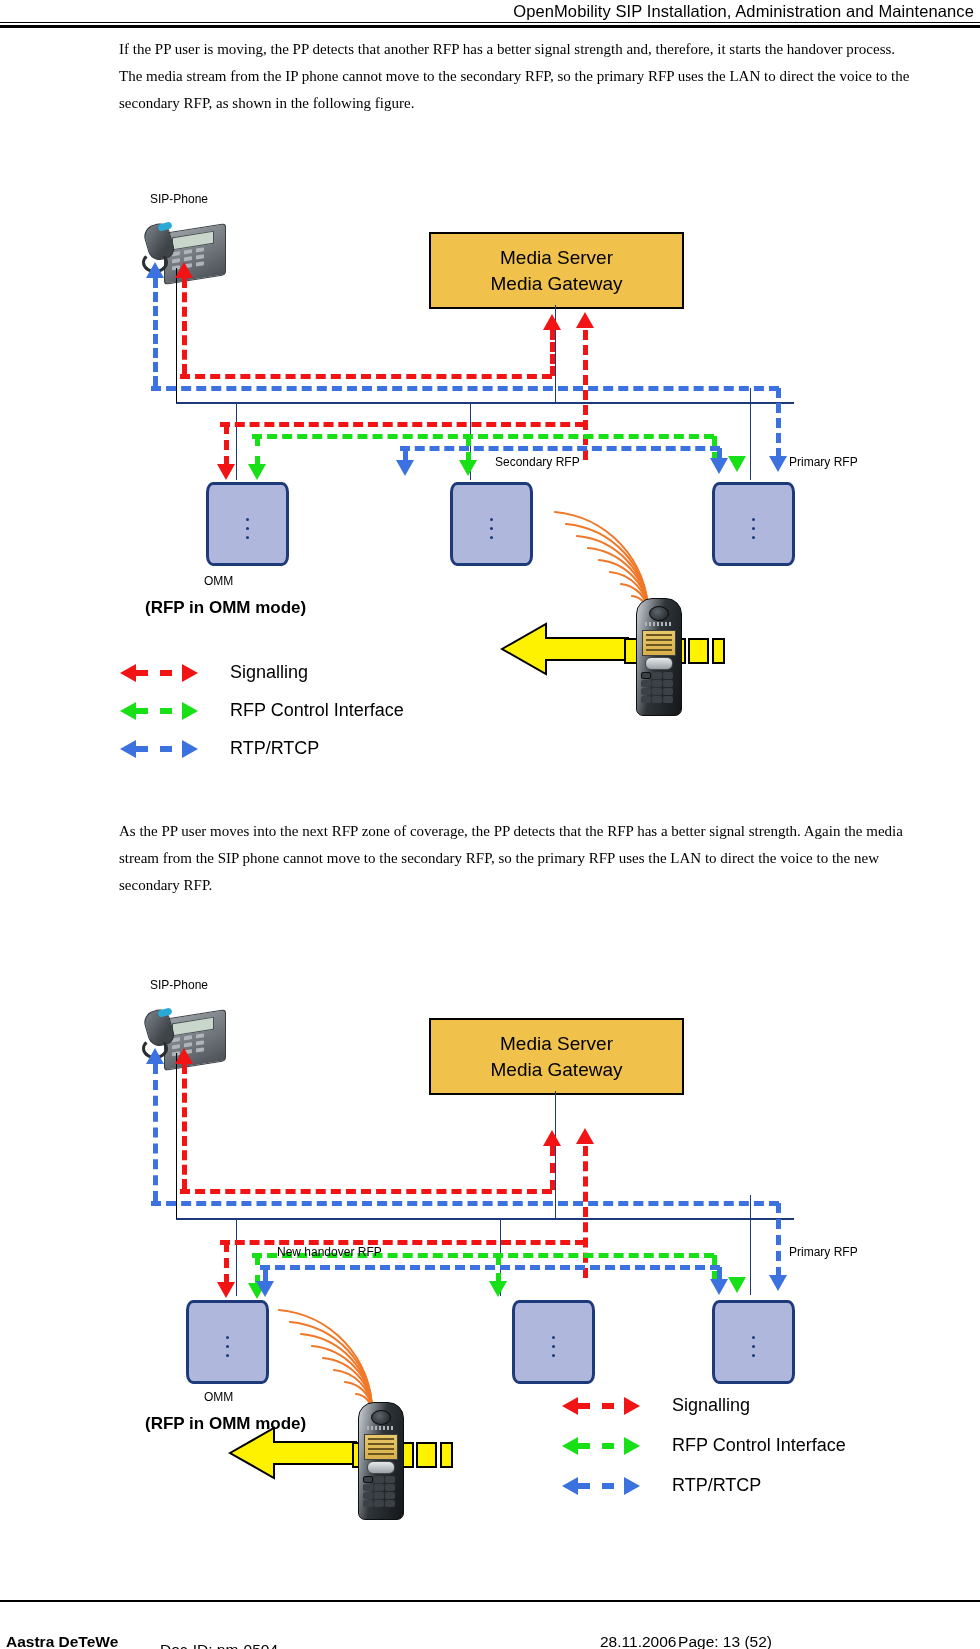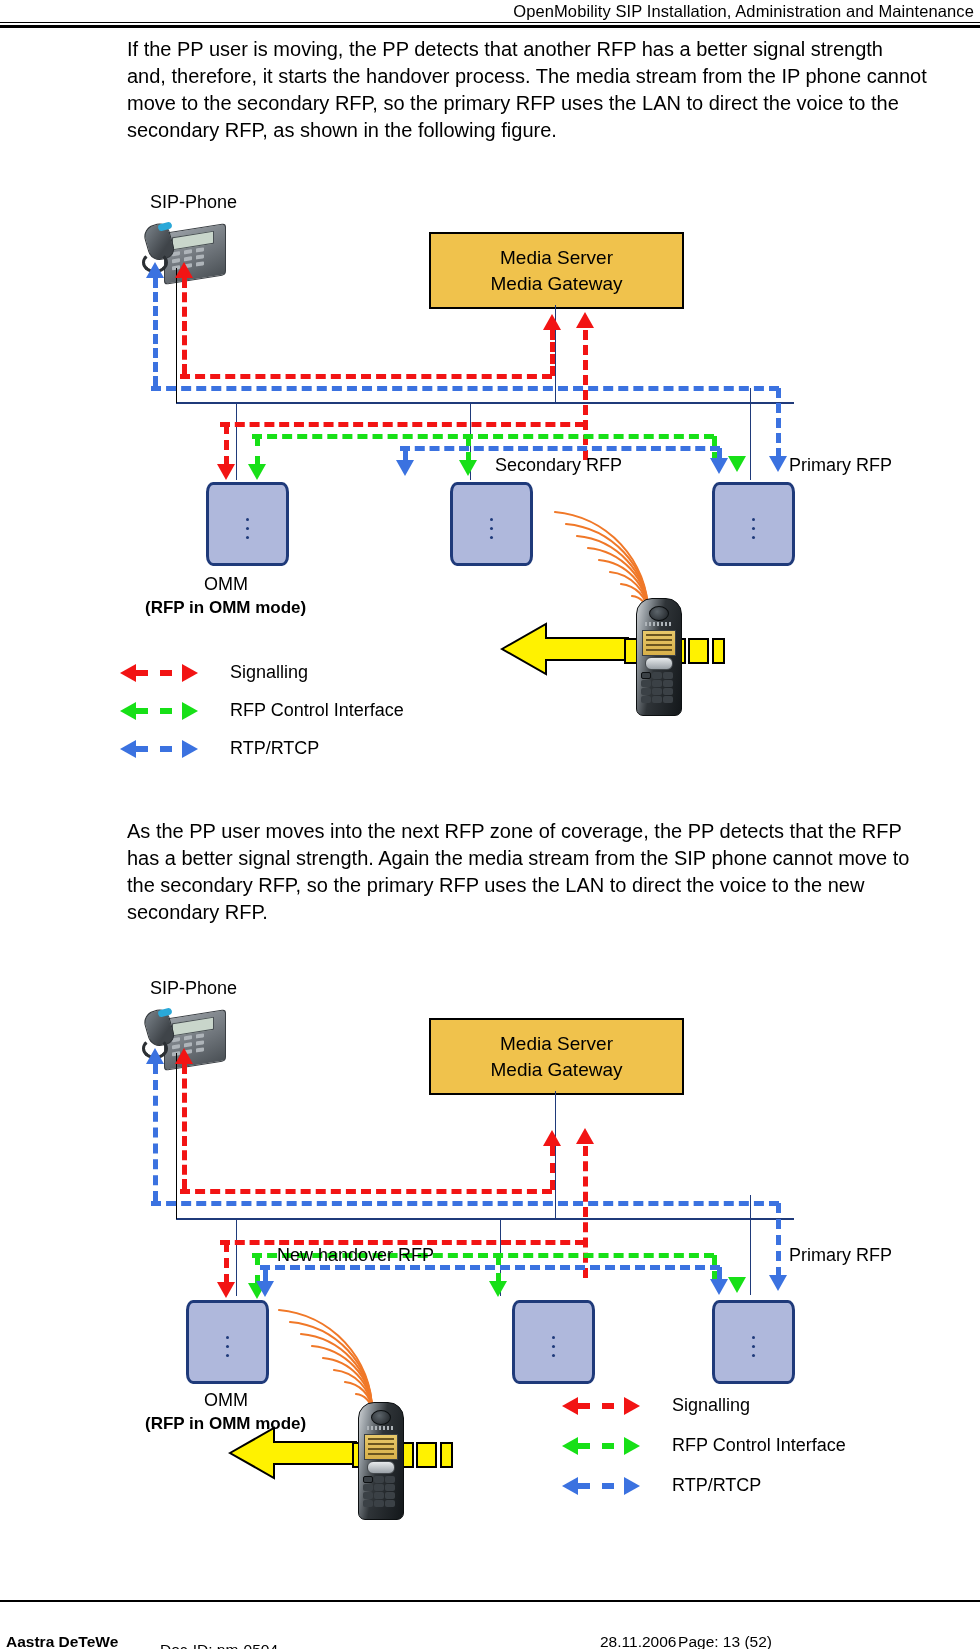--- a/index.html
+++ b/index.html
@@ -23,28 +23,28 @@
   
   .ftr-rule{position:absolute;left:0;top:1600px;width:980px;height:2px;background:#000;}
   .ftr{position:absolute;left:0;top:1608px;width:778px;height:30px;font-size:15.5px;margin-top:25px;}
   .ftr-a{position:absolute;left:6px;top:0;font-weight:bold;}
   .ftr-b{position:absolute;left:160px;top:8px;text-align:right;}
   .ftr-c{position:absolute;left:600px;top:0;}
   .ftr-d{position:absolute;right:6px;top:0;}
 
   
   .para{
-    position:absolute;font-size:20px;line-height:27px;width:800px;left:127px;
+    position:absolute;font-size:15px;line-height:27px;width:800px;left:119px;font-family:Liberation Serif, serif;
   }
 
   
   .fig{position:absolute;left:0;width:980px;}
 
   
-  .lbl{position:absolute;font-size:18px;white-space:nowrap;}
+  .lbl{position:absolute;font-size:12px;white-space:nowrap;}
   .lbl-it{}
 
   .msbox{
     position:absolute;background:#F0C24C;border:2px solid #000;
     display:flex;flex-direction:column;align-items:center;justify-content:center;
     font-size:19px;line-height:26px;
   }
 
   .rfp{
     position:absolute;width:77px;height:78px;

